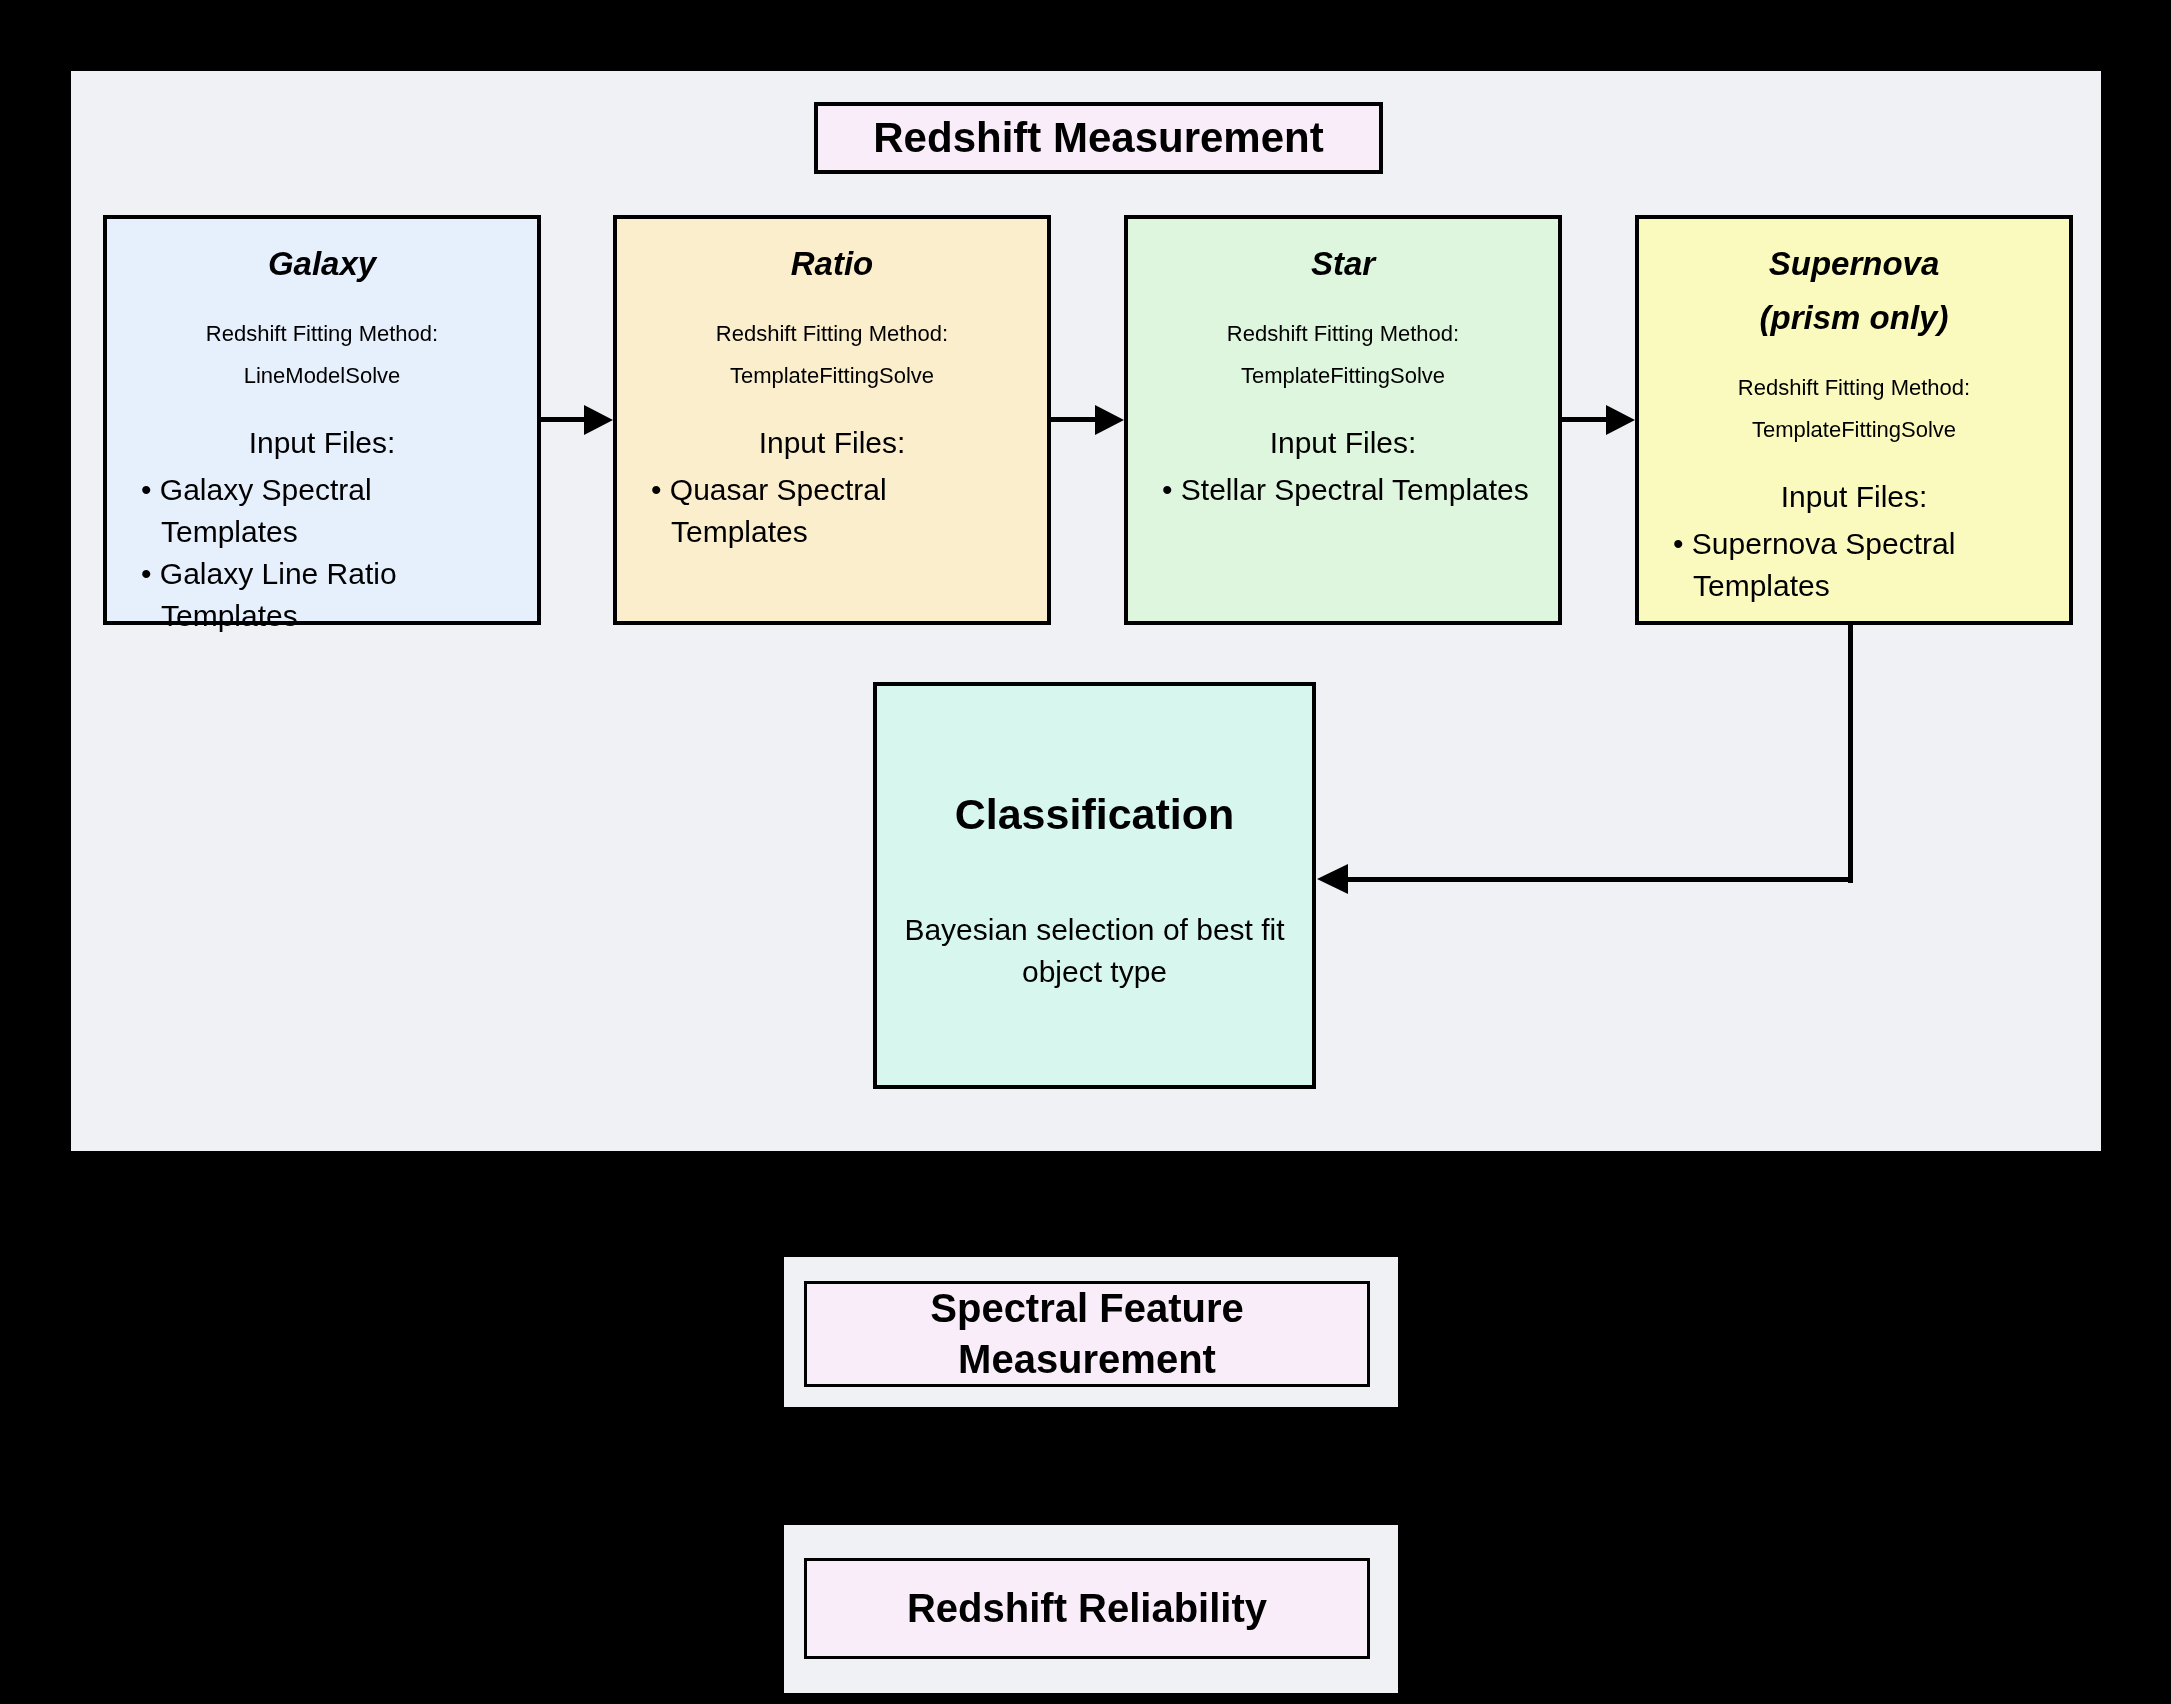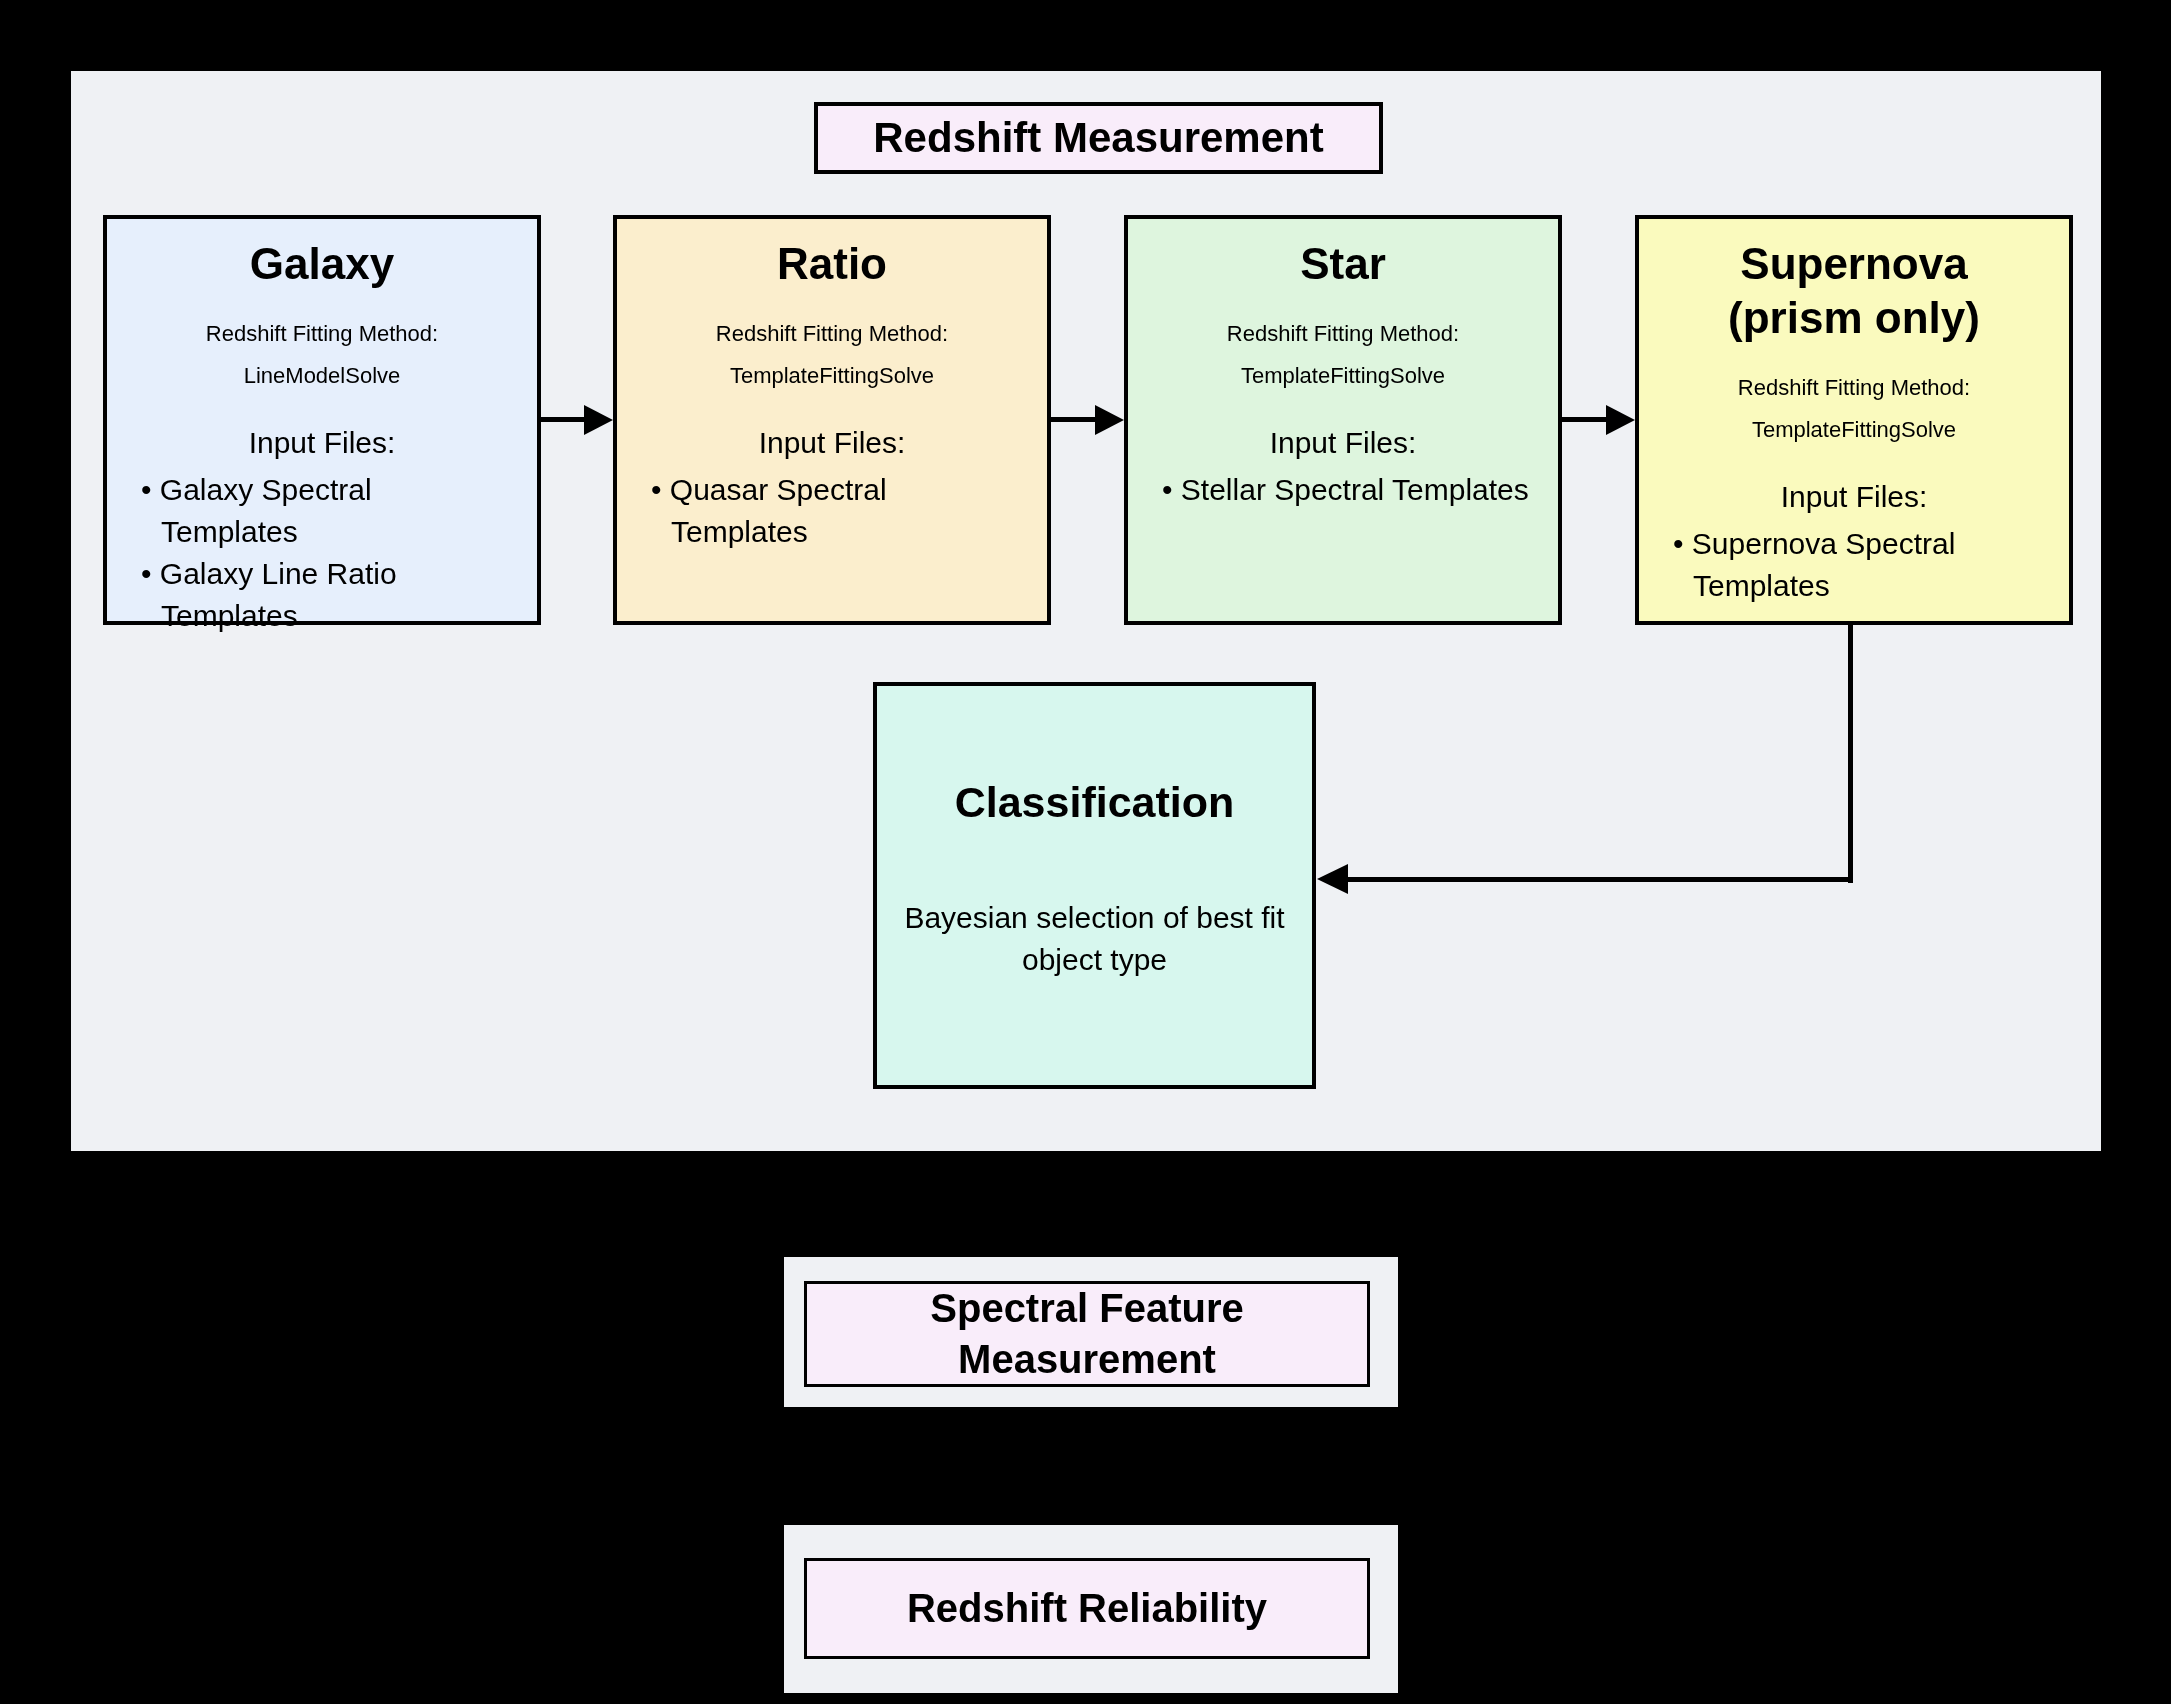--- a/index.html
+++ b/index.html
@@ -6,31 +6,31 @@
   .stage{position:relative;width:2171px;height:1704px;background:#000;overflow:hidden;
          font-family:"Liberation Sans","DejaVu Sans",sans-serif;color:#000;}
   .panel{position:absolute;left:71px;top:71px;width:2030px;height:1080px;}
   .pre{white-space:pre-line;}
   .title-box{position:absolute;left:743px;top:31px;width:569px;height:72px;
              border:4.5px solid #000;box-sizing:border-box;
              display:flex;align-items:center;justify-content:center;
              font-weight:bold;font-size:42px;}
   .pbox{position:absolute;top:144px;width:438px;height:410px;border:4.5px solid #000;
         box-sizing:border-box;padding:18px 18px 0 18px;text-align:center;}
-  .pbox h2{margin:0 0 22px 0;font-size:44px;line-height:54px;font-weight:bold;}
+  .pbox h2{margin:0 0 22px 0;font-size:33px;line-height:54px;font-weight:bold;font-style:italic;}
   .pbox .method{margin:0;font-size:22px;line-height:42px;}
   .pbox .files-label{margin:25px 0 0 0;font-size:30px;line-height:42px;}
   .pbox ul{margin:5px;padding:0 0 0 31px;list-style:none;text-align:left;
            font-size:30px;line-height:42px;}
   .pbox li{text-indent:-20px;white-space:pre-line;}
   .pbox li::before{content:"\2022\00a0";}
   .class-box{position:absolute;left:802px;top:611px;width:443px;height:407px;
              border:4.5px solid #000;box-sizing:border-box;text-align:center;
              padding:89px 18px 0 18px;}
-  .class-box h2{margin:0;font-size:43px;line-height:54px;font-weight:bold;}
+  .class-box h2{margin:12px;font-size:43px;line-height:54px;font-weight:bold;}
   .class-box .desc{margin:68px 0 0 0;font-size:30px;line-height:42px;}
   .hline,.vline{position:absolute;background:#000;}
   .arrow-right{position:absolute;width:0;height:0;
                border-top:15.4px solid transparent;border-bottom:15.4px solid transparent;
                border-left:29px solid #000;}
   .arrow-left{position:absolute;width:0;height:0;
               border-top:15.4px solid transparent;border-bottom:15.4px solid transparent;
               border-right:31px solid #000;}
   .bottom-container{position:absolute;left:784px;width:606px;padding-left:8px;}
   .pink-box{position:absolute;left:20px;width:566px;border:3.6px solid #000;

